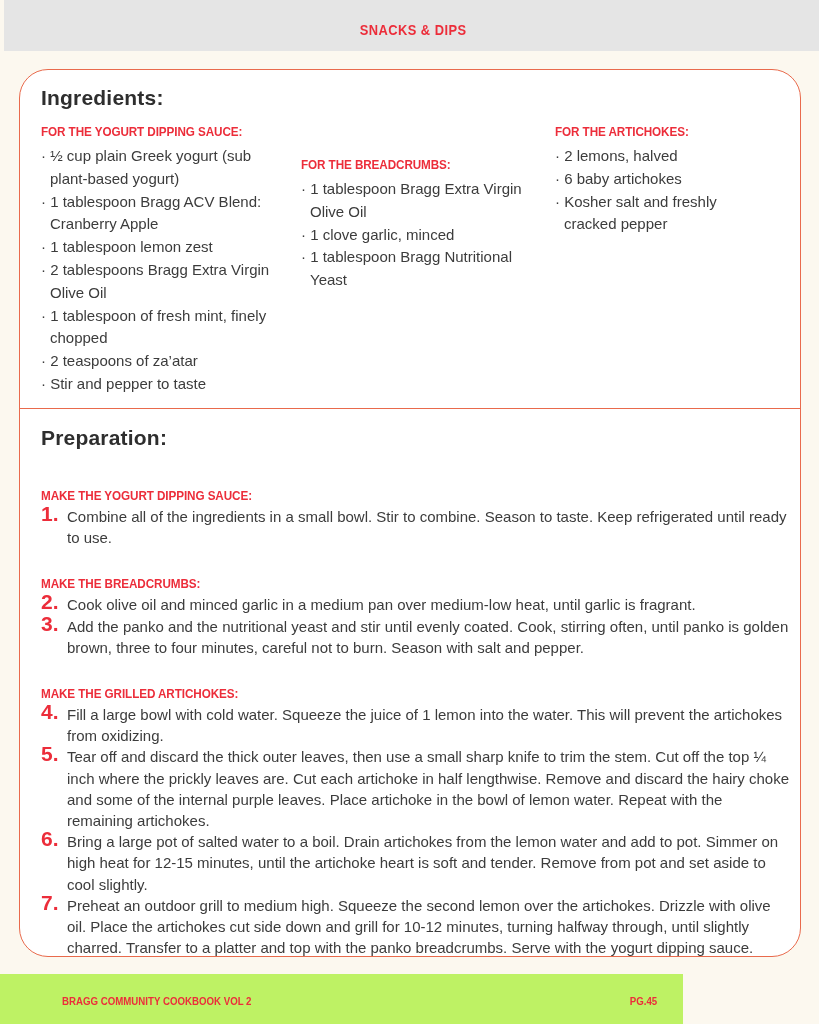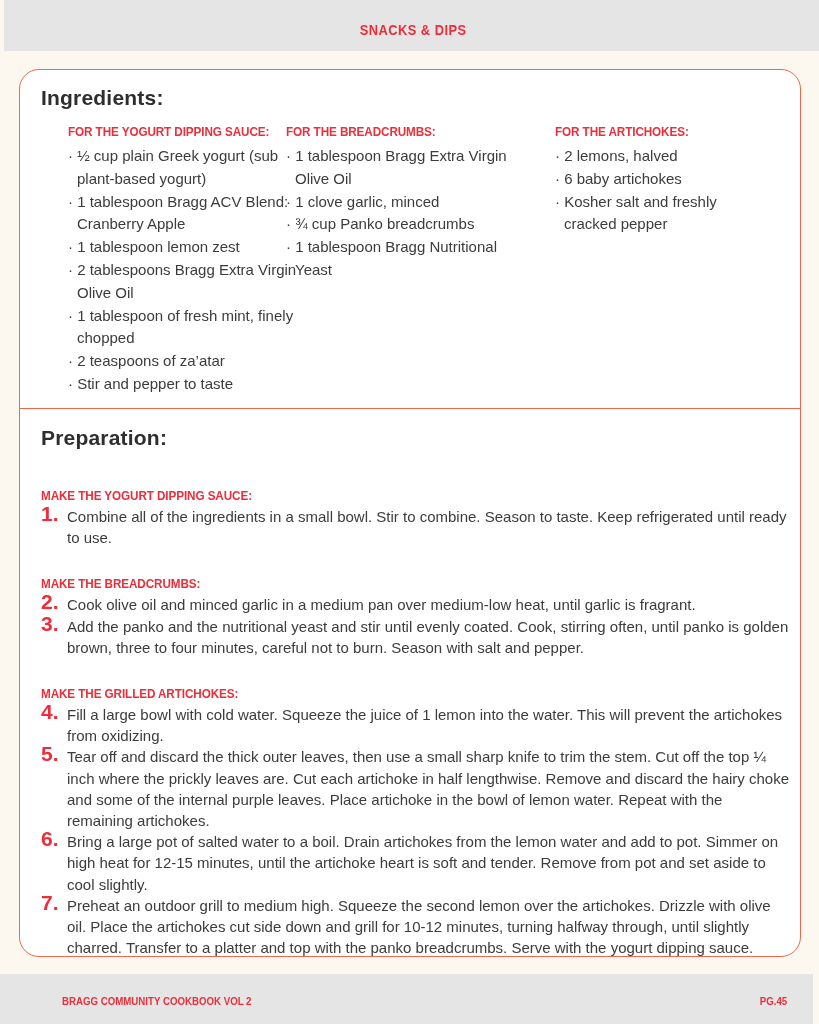--- a/index.html
+++ b/index.html
@@ -17,21 +17,21 @@
   }
   .top-bar .title {
     color: #ec2d3a; font-weight: bold; font-size: 14px;
     letter-spacing: 0.5px; transform: scaleX(0.92);
     margin-top: 8px;
   }
   .card {
     position: absolute; left: 19px; top: 69px; width: 782px; height: 888px;
     background: #ffffff;
     border: 1.5px solid #e96a4c;
-    border-radius: 20px;
+    border-radius: 29px;
     overflow: hidden;
   }
   .divider {
     position: absolute; left: 0; right: 0; top: 338px; height: 0;
     border-top: 1.5px solid #e96a4c;
   }
   .heading {
     position: absolute; font-weight: bold; font-size: 21px; color: #2e2e2e;
     letter-spacing: 0.2px;
   }
@@ -56,59 +56,58 @@
     position: relative; padding-left: 26px; font-size: 15px;
     line-height: 21.2px; color: #3c3c3c;
   }
   .step .num {
     position: absolute; left: 0; top: -3px;
     color: #ec2d3a; font-weight: bold; font-size: 21px;
     font-family: "Liberation Sans", sans-serif;
   }
   .group { margin-bottom: 7px; margin-top: 28px; }
   .bottom-bar {
-    position: absolute; left: 0; top: 974px; width: 813px; height: 50px;
-    background: #e5e5e5;
+    position: absolute; left: 0; top: 974px; width: 683px; height: 50px;
+    background: #bef264;
   }
   .bottom-bar .left, .bottom-bar .right {
     position: absolute; top: 21px; color: #ec2d3a; font-weight: bold;
     font-size: 11px; white-space: nowrap;
   }
   .bottom-bar .left { left: 62px; transform-origin: left center; transform: scaleX(0.88); }
   .bottom-bar .right { right: 26px; transform-origin: right center; transform: scaleX(0.88); }
 </style>
 </head>
 <body>
 
 <div class="top-bar">
   <span class="title">SNACKS &amp; DIPS</span>
 </div>
 
 <div class="card">
   <h2 class="heading" style="left:21px; top:16px;">Ingredients:</h2>
 
-  <div class="ing-col" style="left:21px; width:245px;margin-left:27px;">
+  <div class="ing-col" style="left:21px; width:245px;">
     <div class="sub-head">FOR THE YOGURT DIPPING SAUCE:</div>
     <ul class="ing-list">
       <li>½ cup plain Greek yogurt (sub plant-based yogurt)</li>
       <li>1 tablespoon Bragg ACV Blend: Cranberry Apple</li>
       <li>1 tablespoon lemon zest</li>
       <li>2 tablespoons Bragg Extra Virgin Olive Oil</li>
       <li>1 tablespoon of fresh mint, finely chopped</li>
       <li>2 teaspoons of za’atar</li>
       <li>Stir and pepper to taste</li>
     </ul>
   </div>
 
-  <div class="ing-col" style="left:266px; width:240px;">
+  <div class="ing-col" style="left:281px; width:240px;margin-top:33px;">
     <div class="sub-head">FOR THE BREADCRUMBS:</div>
     <ul class="ing-list">
       <li>1 tablespoon Bragg Extra Virgin Olive Oil</li>
       <li>1 clove garlic, minced</li>
-      <li>¾ cup Panko breadcrumbs</li>
       <li>1 tablespoon Bragg Nutritional Yeast</li>
     </ul>
   </div>
 
   <div class="ing-col" style="left:535px; width:210px;">
     <div class="sub-head">FOR THE ARTICHOKES:</div>
     <ul class="ing-list">
       <li>2 lemons, halved</li>
       <li>6 baby artichokes</li>
       <li>Kosher salt and freshly cracked pepper</li>

